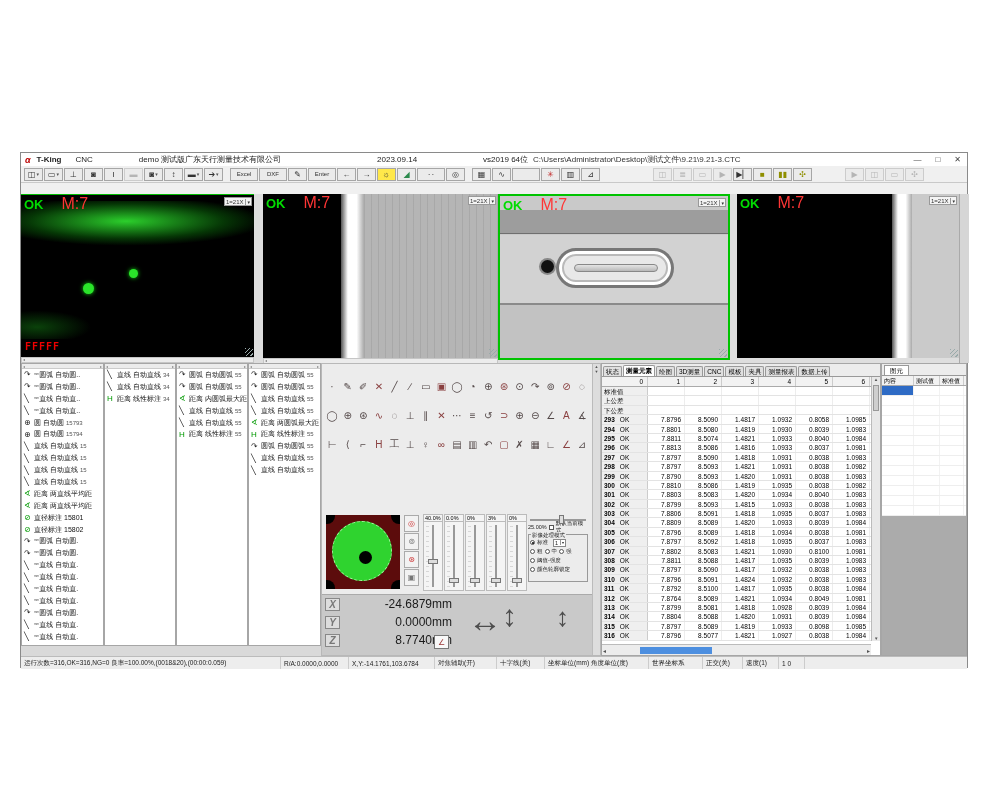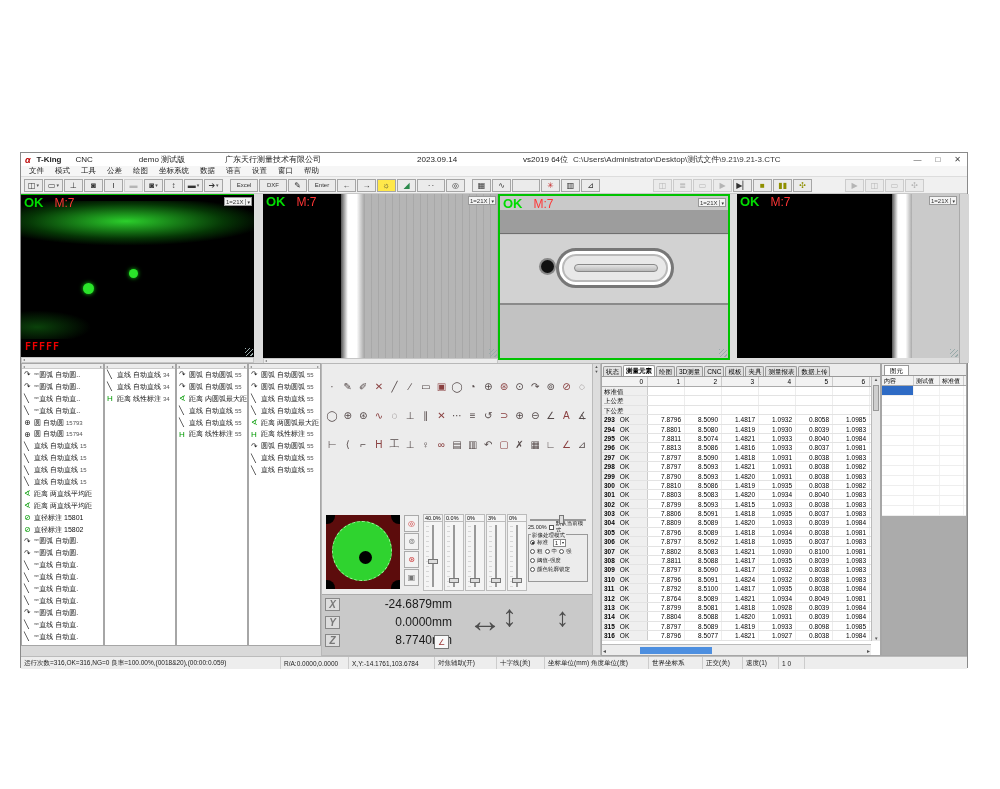--- a/index.html
+++ b/index.html
@@ -5,21 +5,21 @@
   *{margin:0;padding:0;box-sizing:border-box}
   body{background:#fff;font-family:"Liberation Sans","DejaVu Sans",sans-serif}
   #canvas{position:relative;width:1000px;height:789px;background:#fff;overflow:hidden}
   #app{position:absolute;left:20px;top:152px;width:948px;height:516px;background:#f0f0f0;border:1px solid #8a8a8a}
   
   #titlebar{height:13px;background:#fff;display:flex;align-items:center;font-size:8px;color:#222;position:relative;white-space:nowrap}
   .logo{margin-left:4px;color:#b00;font-weight:bold;font-style:italic;font-size:9px}
   .t-app{margin-left:6px;font-weight:bold}
   .t-sub{margin-left:14px}
   .t-user{margin-left:46px}
-  .t-comp{margin-left:40px}
+  .t-comp{}
   .t-date{margin-left:96px}
   .t-build{margin-left:66px}
   .t-path{margin-left:5px;color:#333}
   #winbtns{position:absolute;right:6px;top:0;display:flex;gap:14px;font-size:8px;color:#444;align-items:center;height:13px}
   
   #menubar{height:11px;display:flex;gap:11px;padding-left:8px;font-size:7.5px;align-items:center;background:#f6f6f6;border-bottom:1px solid #ddd;color:#222}
   
   #toolbar{height:17px;display:flex;align-items:center;padding:1px 3px;background:#f0f0f0;border-bottom:1px solid #c9c9c9}
   .tb-group{display:flex;gap:1px;margin-right:7px}
   .tb-group.run{margin-left:46px}
@@ -34,21 +34,21 @@
   .tb-btn .dd{font-size:5px;margin-left:1px;color:#555}
   
   #camrow{position:absolute;left:0;top:41px;width:946px;height:169px;background:#dedede}
   .cam{position:absolute;top:0;height:163px;background:#000;overflow:hidden}
   #cam1{left:0;width:233px;border-top:1px solid #0b0}
   #cam2{left:242px;width:235px;height:164px}
   #cam3{left:477px;width:232px;height:166px;border:2px solid #00c300;background:#c9c9c9}
   #cam4{left:716px;width:222px;height:164px}
   .cam-label{position:absolute;left:3px;top:0;display:flex;align-items:baseline;z-index:5}
   .cam-status{font-size:13px;font-weight:bold;color:#00dc00}
-  .cam-marker{color:#ff3535;font-size:12px;margin-left:11px}
+  .cam-marker{color:#ff3535;font-size:16px;margin-left:18px}
   .zoombox{position:absolute;right:2px;top:2px;height:9px;background:#f4f4f4;border:1px solid #999;font-size:6px;display:flex;align-items:center;padding:0 1px;color:#333;z-index:5}
   .zoombox .zdd{margin-left:2px;border-left:1px solid #999;padding-left:1px;font-size:5px}
   .grip{position:absolute;right:1px;bottom:1px;width:8px;height:8px;background:repeating-linear-gradient(135deg,#9aa 0 1px,transparent 1px 3px);z-index:5}
   .cam-scroll{position:absolute;height:6px;background:#ececec;border:1px solid #c6c6c6;font-size:4px;color:#777;line-height:4px;padding-left:1px}
   #cam1scroll{left:0;top:163px;width:233px}
   #cam2scroll{left:242px;top:164px;width:235px}
   
   .glow{position:absolute;left:0;top:6px;width:100%;height:48px;background:radial-gradient(ellipse 68% 58% at 45% 42%,rgba(46,218,46,.95),rgba(12,120,12,.45) 62%,transparent 88%)}
   .glow2{position:absolute;left:-20px;bottom:18px;width:120px;height:40px;background:radial-gradient(ellipse 60% 55% at 30% 70%,rgba(20,130,20,.5),transparent 75%)}
   .dot{position:absolute;border-radius:50%;background:#2ae42a;box-shadow:0 0 4px #1c1}
@@ -177,33 +177,20 @@
       <span class="t-date">2023.09.14</span>
       <span class="t-build">vs2019 64位</span>
       <span class="t-path">C:\Users\Administrator\Desktop\测试文件\9.21\9.21-3.CTC</span>
       <div id="winbtns">
         <span>—</span>
         <span>□</span>
         <span>✕</span>
       </div>
     </div>
 
-    <div id="menubar">
-        <span class="menu-item">文件</span>
-        <span class="menu-item">模式</span>
-        <span class="menu-item">工具</span>
-        <span class="menu-item">公差</span>
-        <span class="menu-item">绘图</span>
-        <span class="menu-item">坐标系统</span>
-        <span class="menu-item">数据</span>
-        <span class="menu-item">语言</span>
-        <span class="menu-item">设置</span>
-        <span class="menu-item">窗口</span>
-        <span class="menu-item">帮助</span>
-      </div>
 
     <div id="toolbar">
         <div class="tb-group file">
           <div class="tb-btn">
             <span class="g">◫</span>
             <span class="dd">▾</span>
           </div>
           <div class="tb-btn">
             <span class="g">▭</span>
             <span class="dd">▾</span>

